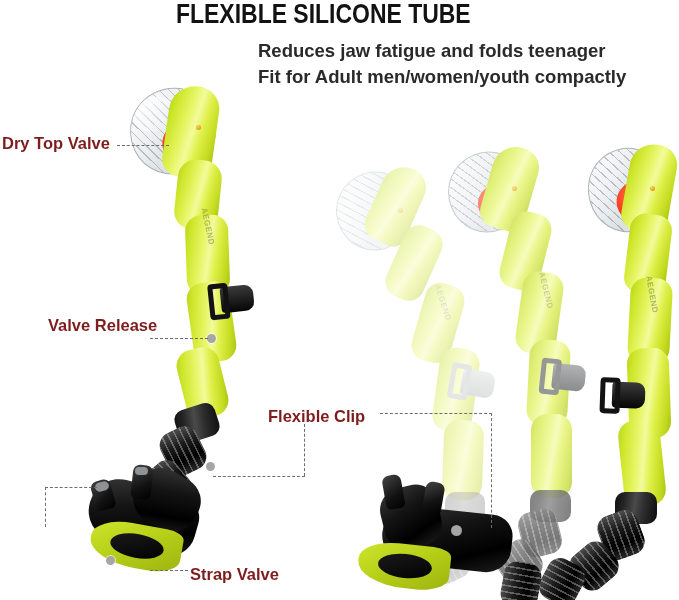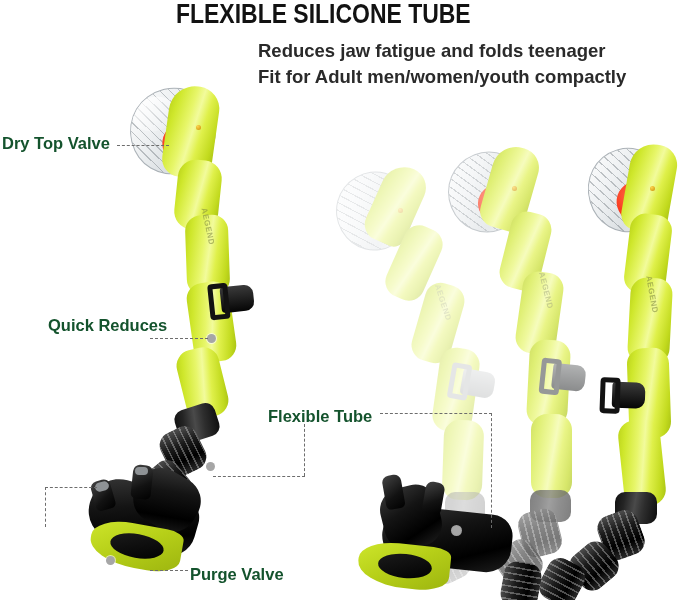--- a/index.html
+++ b/index.html
@@ -21,21 +21,21 @@
     transform:scaleX(0.82); transform-origin:left top;
     color:#121212; white-space:nowrap;
   }
   .subtitle {
     position:absolute; left:258px; top:38px;
     font-size:18.5px; font-weight:600; line-height:26px;
     color:#2a2a2a; white-space:nowrap;
   }
   .callout {
     position:absolute; font-size:16.5px; font-weight:bold;
-    color:#14532d; white-space:nowrap; line-height:25px;
+    color:#7f1d1d; white-space:nowrap; line-height:25px;
   }
   .c-dry   { left:2px;   top:131px; }
   .c-quick { left:48px;  top:313px; }
   .c-strap { left:63px;  top:344px; }
   .c-flex  { left:268px; top:404px; }
   .c-soft  { left:2px;   top:528px; }
   .c-mouth { left:2px;   top:559px; }
   .c-purge { left:190px; top:562px; }
 
   
@@ -277,23 +277,23 @@
     <div class="mp-body" style="left:30px;top:40px;width:130px;height:58px;transform:rotate(6deg);"></div>
     <div class="mp-body" style="left:30px;top:16px;width:58px;height:62px;transform:rotate(-14deg);border-radius:22px;"></div>
     <div class="mp-tab" style="left:32px;top:5px;width:19px;height:34px;transform:rotate(-10deg);"></div>
     <div class="mp-tab" style="left:72px;top:12px;width:19px;height:32px;transform:rotate(10deg);"></div>
     <div class="mp-purge" style="left:6px;top:74px;width:92px;height:44px;transform:rotate(6deg);"></div>
     <div class="mp-purge-in" style="left:26px;top:84px;width:54px;height:24px;transform:rotate(6deg);border-radius:50%;"></div>
     <div class="dot" style="left:100px;top:56px;"></div>
   </div>
 
   <div class="callout c-dry">Dry Top Valve</div>
-  <div class="callout c-quick">Quick Reduces</div>
-  <div class="callout c-flex">Flexible Tube</div>
-  <div class="callout c-purge">Purge Valve</div>
+  <div class="callout c-quick">Valve Release</div>
+  <div class="callout c-flex">Flexible Clip</div>
+  <div class="callout c-purge">Strap Valve</div>
 
   <div class="lead lh" style="left:117px;top:145px;width:52px;"></div>
 
   <div class="lead lh" style="left:150px;top:338px;width:58px;"></div>
 
   <div class="lead lv" style="left:304px;top:424px;height:52px;"></div>
   <div class="lead lh" style="left:213px;top:476px;width:92px;"></div>
 
   <div class="lead lh" style="left:380px;top:413px;width:112px;"></div>
   <div class="lead lv" style="left:491px;top:413px;height:115px;"></div>

